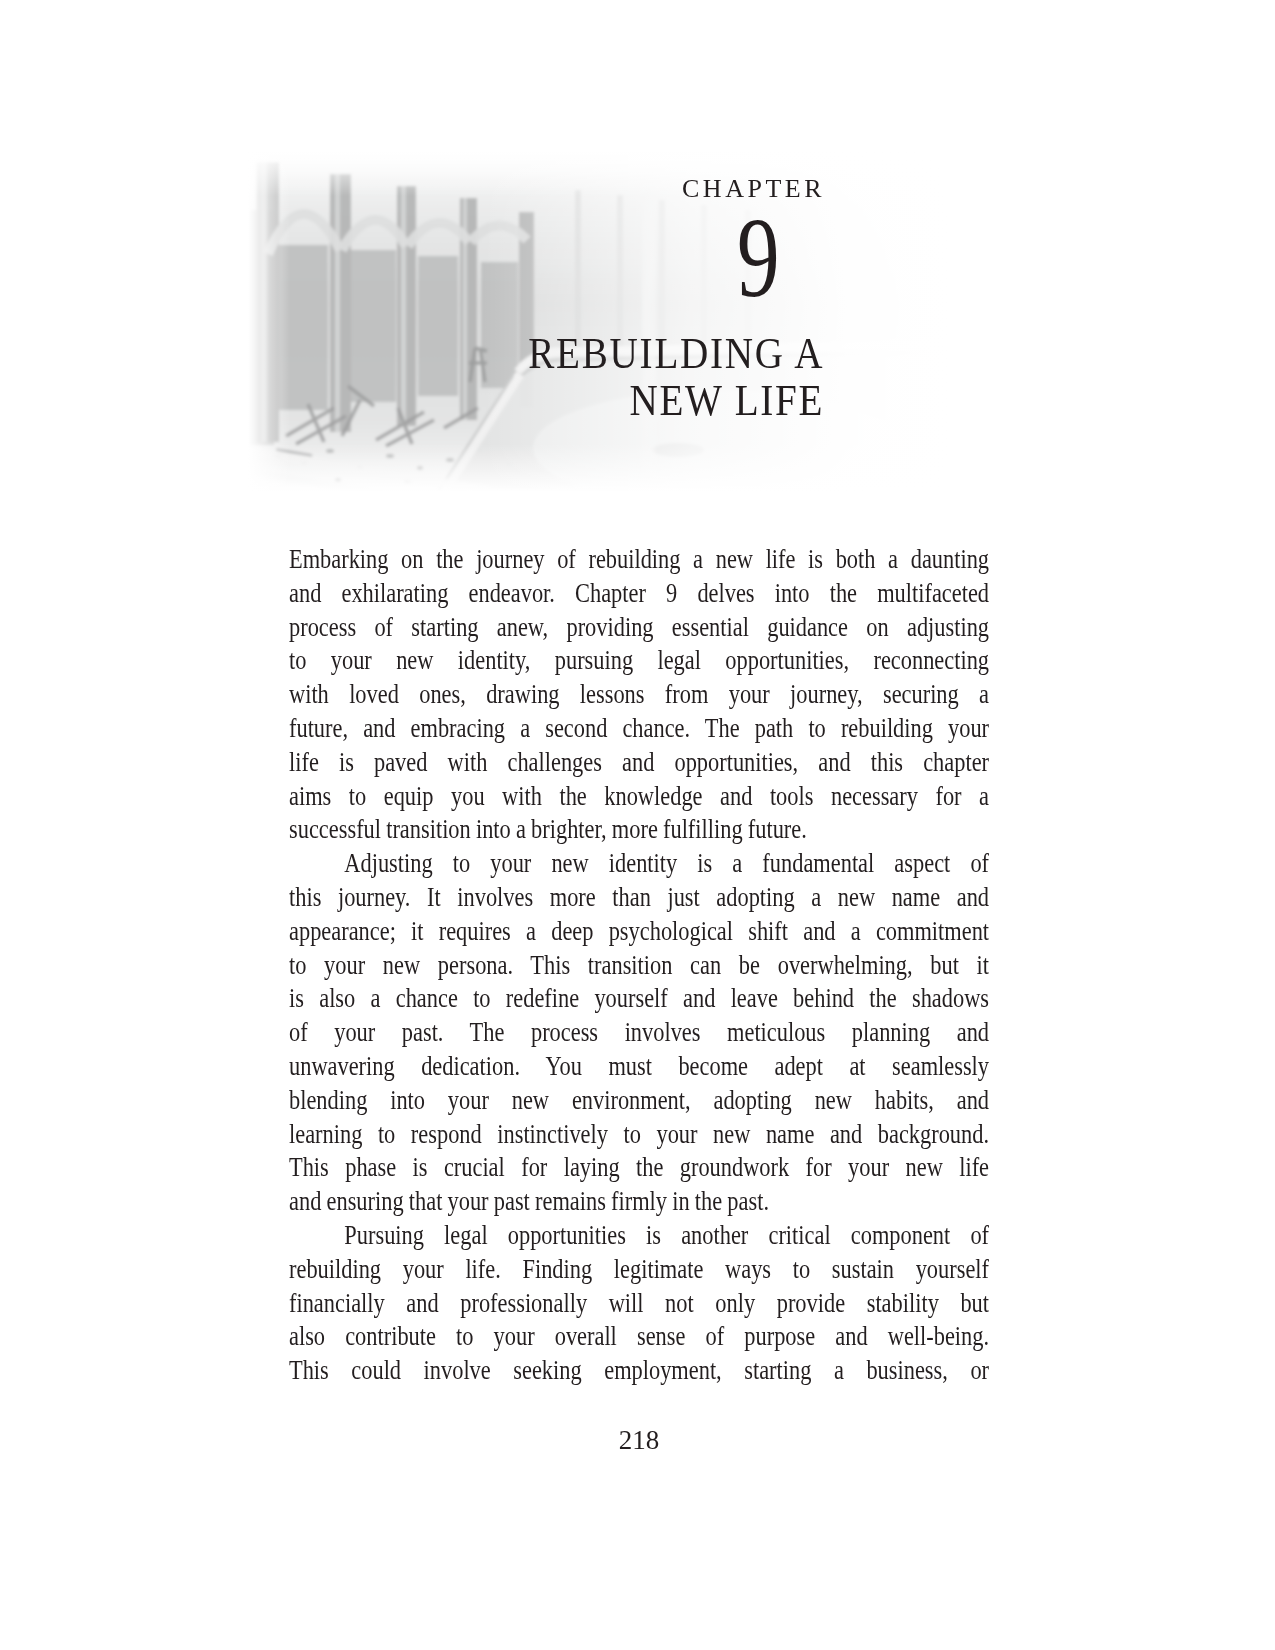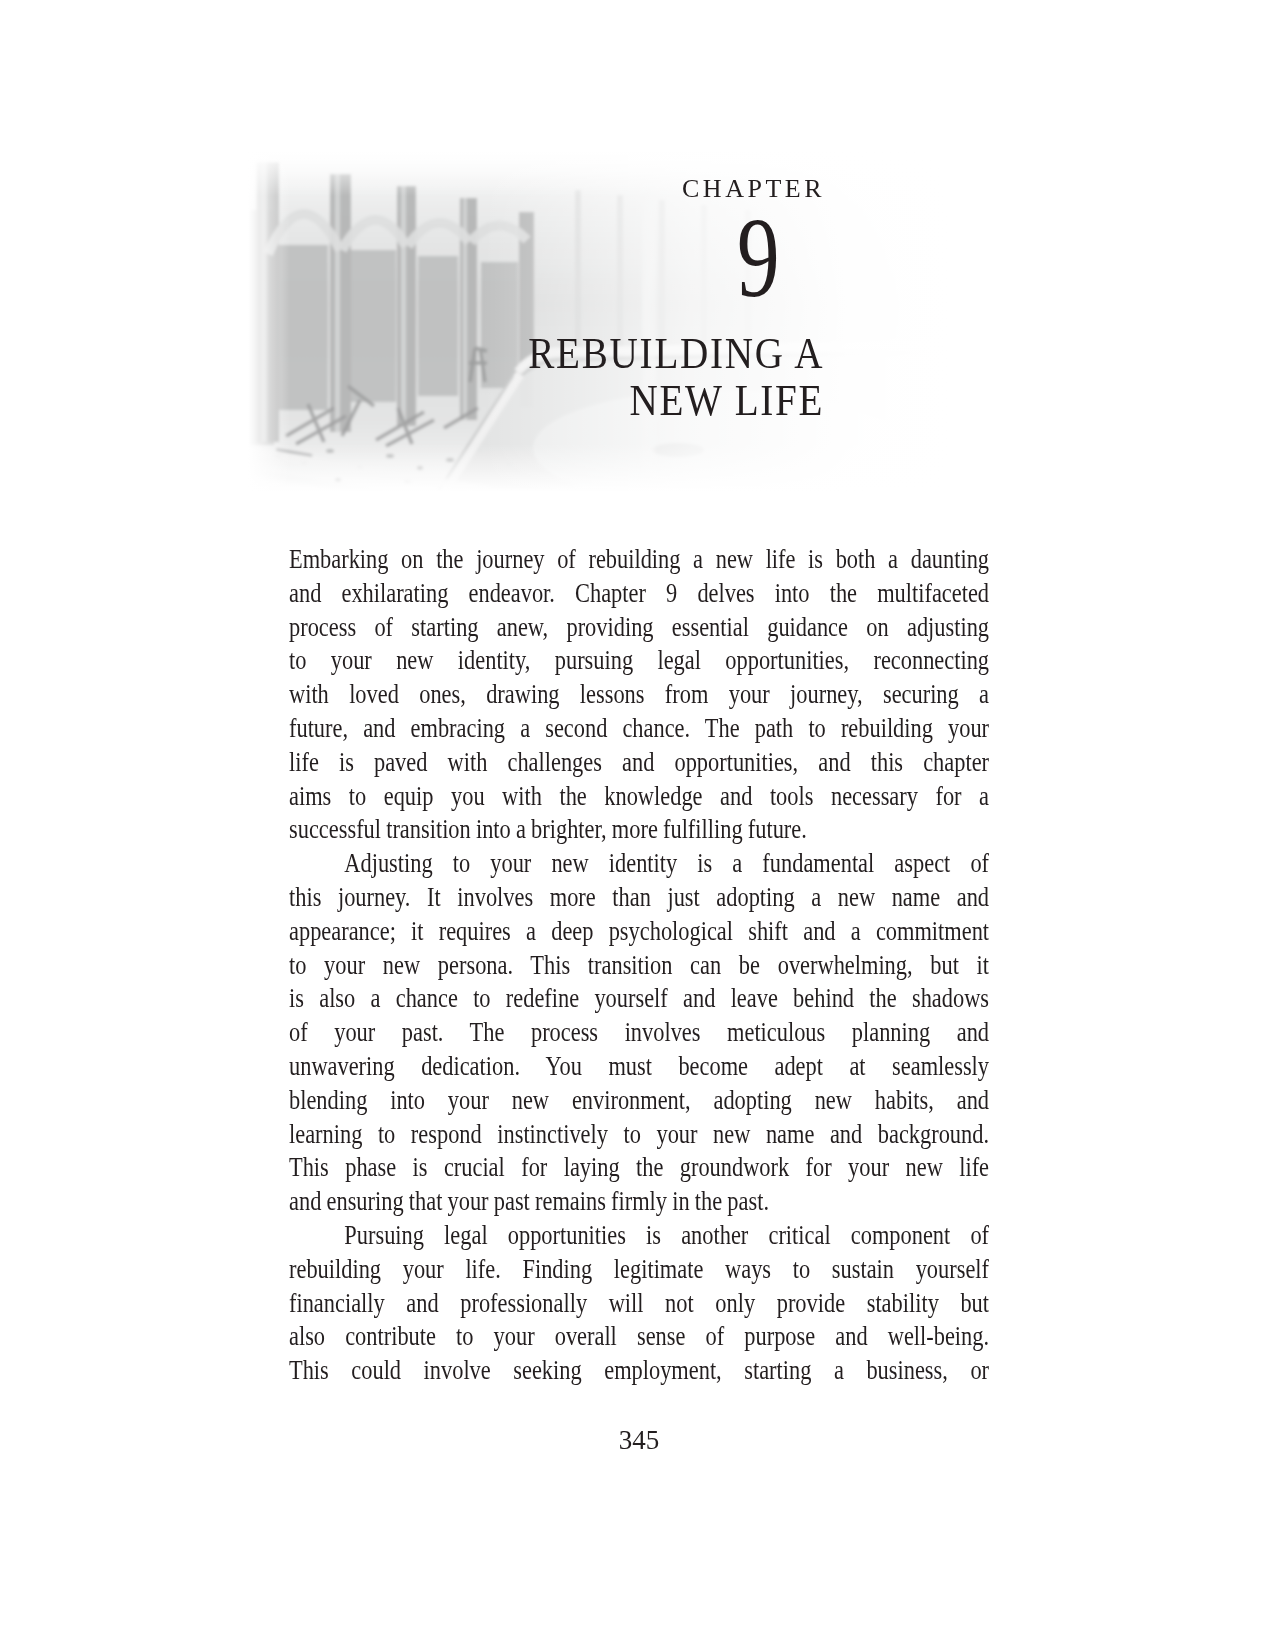--- a/index.html
+++ b/index.html
@@ -226,15 +226,15 @@
       </div>
       <div class="para">
         <div class="ln indent">Pursuing legal opportunities is another critical component of</div>
         <div class="ln">rebuilding your life. Finding legitimate ways to sustain yourself</div>
         <div class="ln">financially and professionally will not only provide stability but</div>
         <div class="ln">also contribute to your overall sense of purpose and well-being.</div>
         <div class="ln">This could involve seeking employment, starting a business, or</div>
       </div>
     </div>
 
-  <div class="page-number">345</div>
+  <div class="page-number">218</div>
 
 </div>
 
 </body></html>

